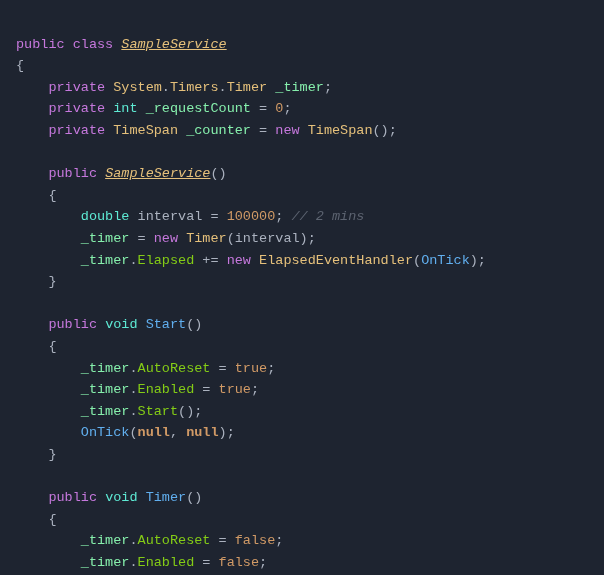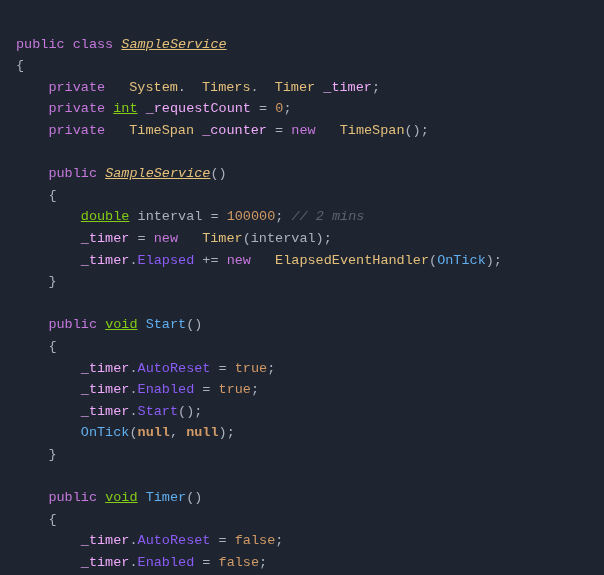--- a/index.html
+++ b/index.html
@@ -11,32 +11,32 @@
       color: #abb2bf;
       width: 604px;
       min-height: 575px;
       overflow: hidden;
     }
     .code-block {
       padding: 12px 16px;
       white-space: pre;
     }
     .kw { color: #c678dd; text-align: right; }          
-    .kw-type { color: #84cc16; text-decoration: underline; }     
-    .type { color: #e5c07b; margin-left: 16px; }        
+    .kw-type { color: #5eead4; }     
+    .type { color: #e5c07b; }        
     .class-name { color: #e5c07b; }  
     .method { color: #61afef; margin-top: 44px; }      
     .number { color: #d19a66; }      
     .comment { color: #5c6370; font-style: italic; text-align: right; } 
     .plain { color: #abb2bf; }       
     .underline { text-decoration: underline; font-style: italic; }
-    .var { color: #f0abfc; text-align: right; }         
+    .var { color: #86efac; text-align: right; }         
     .bool-val { color: #d19a66; }    
     .null-val { color: #d19a66; font-weight: bold; }    
-    .member { color: #8b5cf6; font-family: Liberation Mono, monospace; }      
+    .member { color: #84cc16; font-family: Liberation Mono, monospace; }      
   </style>
 </head>
 <body>
 
 <div class="code-block">
 <span class="kw">public</span><span class="plain"> </span><span class="kw">class</span><span class="plain"> </span><span class="class-name underline">SampleService</span>
 <span class="plain">{</span>
 <span class="plain">    </span><span class="kw">private</span><span class="plain"> </span><span class="type">System</span><span class="plain">.</span><span class="type">Timers</span><span class="plain">.</span><span class="type">Timer</span><span class="plain"> </span><span class="var">_timer</span><span class="plain">;</span>
 <span class="plain">    </span><span class="kw">private</span><span class="plain"> </span><span class="kw-type">int</span><span class="plain"> </span><span class="var">_requestCount</span><span class="plain"> = </span><span class="number">0</span><span class="plain">;</span>
 <span class="plain">    </span><span class="kw">private</span><span class="plain"> </span><span class="type">TimeSpan</span><span class="plain"> </span><span class="var">_counter</span><span class="plain"> = </span><span class="kw">new</span><span class="plain"> </span><span class="type">TimeSpan</span><span class="plain">();</span>

